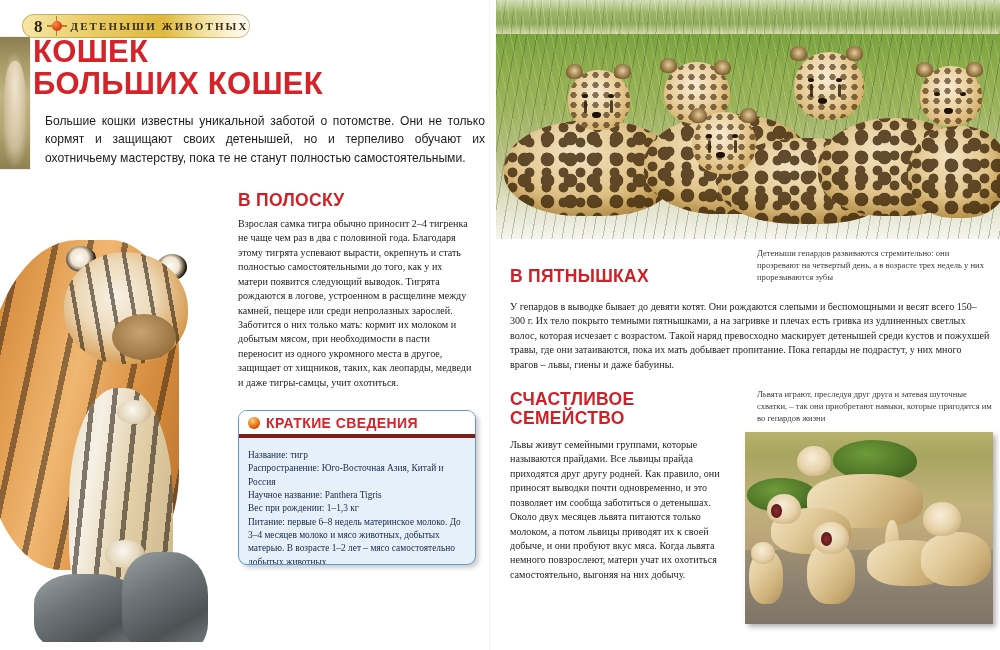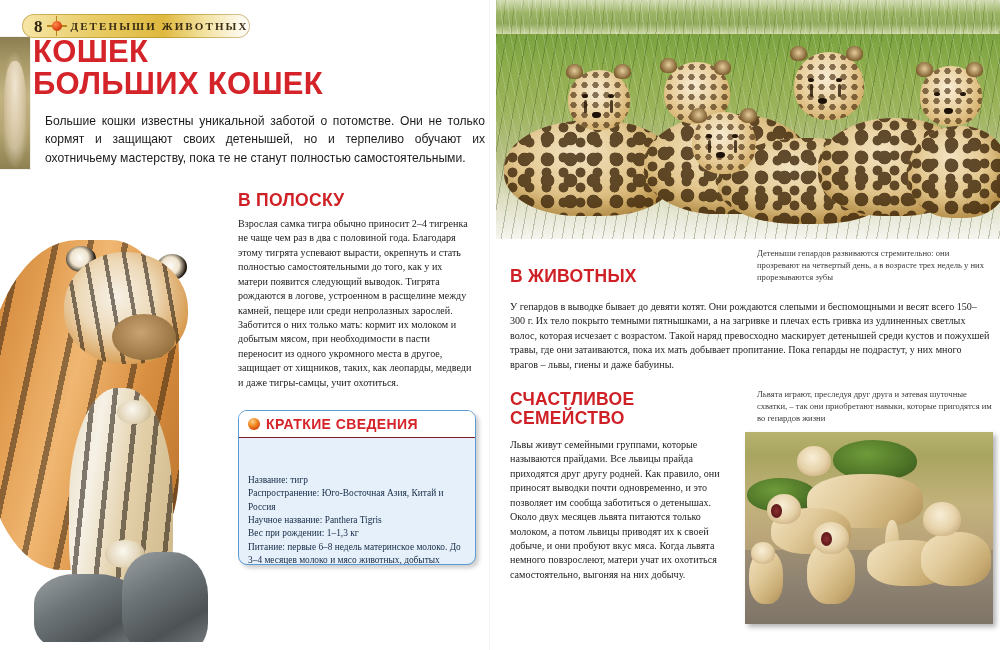--- a/index.html
+++ b/index.html
@@ -178,28 +178,28 @@
 
   
   .infobox {
     position: absolute; left: 238px; top: 410px; width: 238px; height: 155px;
     border: 1.5px solid #5b9bd5; border-radius: 9px;
     background: #e6f0fa;
     box-shadow: 3px 3px 4px rgba(0,0,0,.20);
     overflow: hidden;
   }
   .infobox-hd {
-    height: 27px; background: #ffffff; border-bottom: 1px solid #7f1d1d;
+    height: 27px; background: #ffffff; border-bottom: 4px solid #7f1d1d;
     display:flex; align-items:center; padding-left: 9px; gap: 6px;
   }
   .ib-icon { width: 12px; height: 12px; border-radius: 50%; flex:0 0 12px;
      background: radial-gradient(circle at 38% 30%, #ffd08a 0%, #f08a22 40%, #d6430f 78%, #9c2c06 100%); }
   .ib-title { font-family:"Liberation Sans", sans-serif; font-weight:bold;
      font-size: 14px; color:#d5232a; letter-spacing:.4px; }
-  .infobox-bd { padding: 1px 9px 6px 9px; margin-top: 35px; }
+  .infobox-bd { padding: 11px 9px 6px 9px; }
   .ib-line { font-family:"Liberation Serif", serif; font-size: 9.4px;
      line-height: 1.42; color:#152a45; }
 
   
   .grass-band {
     position:absolute; left: 496px; top: 0; width: 504px; height: 34px;
     background:
       linear-gradient(to bottom, rgba(255,255,255,.35) 0%, rgba(255,255,255,0) 40%),
       repeating-linear-gradient(84deg, rgba(255,255,255,.22) 0 1px, rgba(0,0,0,0) 1px 7px),
       repeating-linear-gradient(96deg, rgba(90,120,40,.35) 0 1px, rgba(0,0,0,0) 1px 9px),
@@ -404,21 +404,21 @@
     <div class="ch-head" style="left:424px;top:32px;  width:62px;  height:60px;"></div>
     <div class="ch-ear" style="left:420px;top:28px;"></div>
     <div class="ch-ear" style="left:470px;top:28px;"></div>
     <div class="ch-eye" style="left:438px;top:58px;"></div>
     <div class="ch-eye" style="left:464px;top:58px;"></div>
     <div class="ch-nose" style="left:448px;top:74px;"></div>
   </div>
 
   <div class="cap-cheetah">Детеныши гепардов развиваются стремительно: они прозревают на четвертый день, а в возрасте трех недель у них прорезываются зубы</div>
 
-  <div class="sec-h" id="h-pyatn">В ЖИВОТНЫХ</div>
+  <div class="sec-h" id="h-pyatn">В ПЯТНЫШКАХ</div>
   <div class="col-txt" id="t-pyatn">У гепардов в выводке бывает до девяти котят. Они рождаются слепыми и беспомощными и весят всего 150–300 г. Их тело покрыто темными пятнышками, а на загривке и плечах есть гривка из удлиненных светлых волос, которая исчезает с возрастом. Такой наряд превосходно маскирует детенышей среди кустов и пожухшей травы, где они затаиваются, пока их мать добывает пропитание. Пока гепарды не подрастут, у них много врагов – львы, гиены и даже бабуины.</div>
 
   <div class="sec-h" id="h-schast">
     <span>СЧАСТЛИВОЕ</span>
     <span class="l2">СЕМЕЙСТВО</span>
   </div>
   <div class="col-txt" id="t-schast">Львы живут семейными группами, которые называются прайдами. Все львицы прайда приходятся друг другу родней. Как правило, они приносят выводки почти одновременно, и это позволяет им сообща заботиться о детенышах. Около двух месяцев львята питаются только молоком, а потом львицы приводят их к своей добыче, и они пробуют вкус мяса. Когда львята немного повзрослеют, матери учат их охотиться самостоятельно, выгоняя на них добычу.</div>
 
   <div class="cap-lion">Львята играют, преследуя друг друга и затевая шуточные схватки, – так они приобретают навыки, которые пригодятся им во гепардов жизни</div>
 

